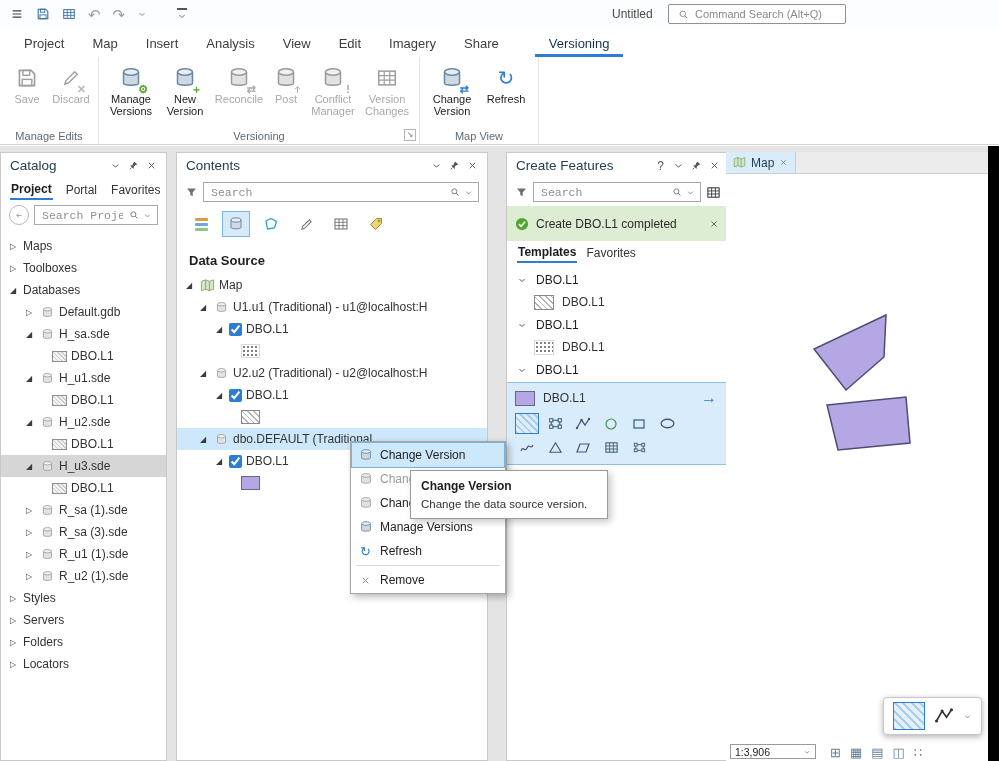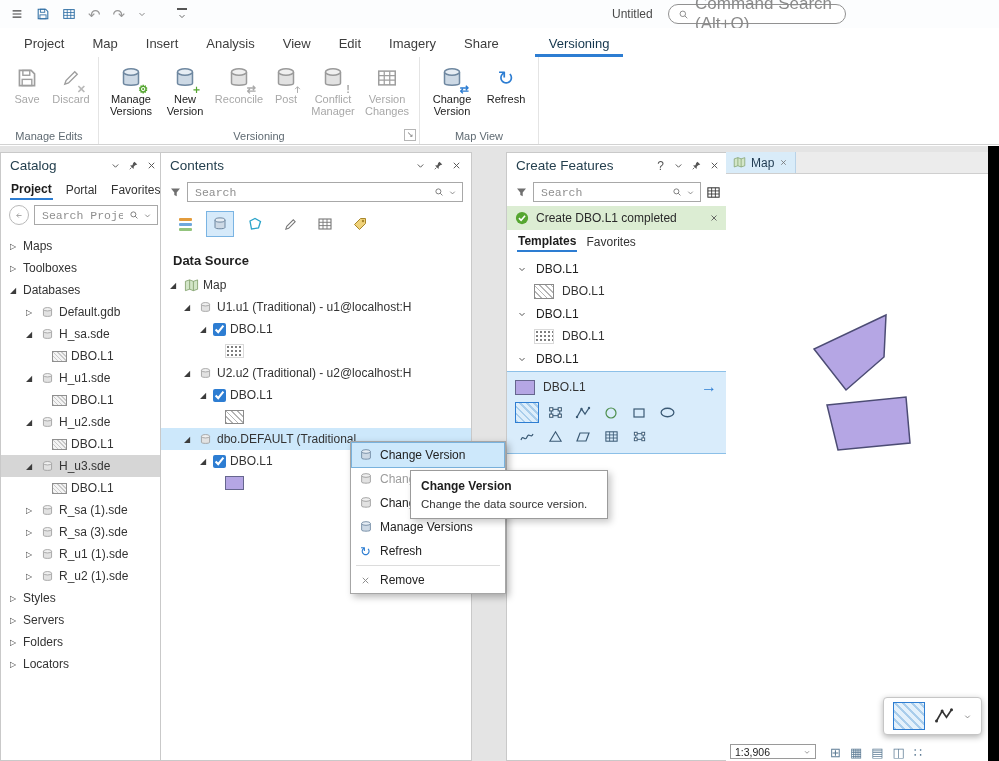--- a/index.html
+++ b/index.html
@@ -4,22 +4,22 @@
 <style>
   html,body{margin:0;padding:0}
   body{width:999px;height:761px;position:relative;overflow:hidden;background:#fff;
        font-family:"Liberation Sans",sans-serif;font-size:12px;color:#333}
   .i{display:block}
   
   .titlebar{position:absolute;left:0;top:0;width:100%;height:28px;background:#fcfdfe;display:flex;align-items:center}
   .qat{display:flex;align-items:center;gap:12px;padding-left:10px}
   .qat .g{font-size:14px;line-height:1}
   .win-title{position:absolute;left:612px;top:7px;color:#4a4a4a;font-size:12px}
-  .cmd-search{position:absolute;left:668px;top:4px;width:158px;height:18px;border:1px solid #919191;border-radius:10px;
-              background:#fff;display:flex;align-items:center;gap:6px;padding:0 9px;color:#8a8a8a;font-size:17px}
+  .cmd-search{position:absolute;left:668px;top:4px;width:158px;height:18px;border:1px solid #919191;border-radius:2px;
+              background:#fff;display:flex;align-items:center;gap:6px;padding:0 9px;color:#8a8a8a;font-size:11px}
   
   .ribbon-tabs{position:absolute;left:0;top:28px;width:100%;height:29px;background:#fff;display:flex;align-items:flex-end;padding-left:10px;box-sizing:border-box}
   .rtab{padding:5px 14px 6px;font-size:13px;color:#3d3d3d;white-space:nowrap}
   .rtab.active{color:#14364d;border-bottom:3px solid #2d7dd2;padding-bottom:3px;margin-left:22px}
   
   .ribbon{position:absolute;left:0;top:57px;width:100%;height:88px;background:#fff;border-bottom:1px solid #d2d2d2;display:flex;box-sizing:border-box}
   .rgroup{display:flex;flex-direction:column;border-right:1px solid #e4e4e4}
   .rgroup-buttons{flex:1;display:flex;align-items:flex-start;padding:3px 6px 0;gap:2px}
   .rgroup-label{height:17px;display:flex;align-items:center;justify-content:center;font-size:11px;color:#5f6a72;position:relative;padding:0 14px}
   .launcher{position:absolute;right:3px;bottom:3px;width:10px;height:10px;border:1px solid #b5b5b5;color:#777;font-size:8px;line-height:9px;text-align:center}
@@ -27,21 +27,21 @@
   .rbtn.sm{width:40px}
   .rbtn.nrw{width:36px}
   .rbtn.disabled{color:#a8a8a8}
   .ric{height:30px;display:flex;align-items:center;justify-content:center;position:relative}
   .ov{position:absolute;right:-5px;bottom:-2px;font-size:11px;font-weight:700;line-height:1}
   .gicon{color:#9e9e9e}
   
   .workspace{position:absolute;left:0;top:146px;width:100%;bottom:0;background:#e4e4e4}
   .panel{position:absolute;top:6px;bottom:0;background:#fff;border:1px solid #c9c9c9;box-sizing:border-box;display:flex;flex-direction:column;overflow:hidden}
   #catalog{left:0;width:167px}
-  #contents{left:160px;width:312px}
+  #contents{left:176px;width:312px}
   #create{left:506px;width:224px}
   #mapview{left:726px;width:262px;border:none;background:transparent}
   .right-strip{position:absolute;right:0;top:146px;width:11px;bottom:0;background:#000}
   .phead{height:25px;display:flex;align-items:center;gap:3px;padding:0 7px 0 9px;flex:none}
   .ptitle{flex:1;font-size:13.5px;color:#25404f}
   .phicon{width:15px;height:15px;display:flex;align-items:center;justify-content:center;color:#555}
   
   .search-row{display:flex;align-items:center;gap:5px;padding:4px 8px;flex:none}
   .search-box{flex:1;height:20px;border:1px solid #a8a8a8;background:#fff;display:flex;align-items:center;gap:4px;padding:0 5px;box-sizing:border-box;min-width:0}
   .search-box input{border:none;outline:none;flex:1;min-width:0;font-family:Liberation Mono, monospace;font-size:11.5px;color:#333}
@@ -78,21 +78,21 @@
   .cmi{height:24px;display:flex;align-items:center;gap:7px;padding:0 6px;font-size:12px;color:#222}
   .cmi.hl{background:#cde8fb;outline:1px solid #79b2dd}
   .cmi.dis{color:#9c9c9c}
   .cmi .mic{width:15px;height:15px;flex:none;display:flex;align-items:center;justify-content:center}
   .csep{height:1px;background:#dcdcdc;margin:2px 4px}
   .tooltip{position:absolute;left:410px;top:470px;width:198px;background:#fff;border:1px solid #9b9b9b;
            box-shadow:3px 3px 7px rgba(0,0,0,.22);z-index:50;padding:8px 10px;box-sizing:border-box}
   .tt-title{font-weight:700;font-size:12px;color:#1d1d1d;margin-bottom:5px}
   .tt-text{font-size:11.5px;color:#333}
   
-  .notif{height:24px;background:#dcedd3;display:flex;align-items:center;gap:7px;padding:0 8px;flex:none}
+  .notif{height:35px;background:#dcedd3;display:flex;align-items:center;gap:7px;padding:0 8px;flex:none}
   .notif .txt{flex:1;font-size:12px;color:#2a2a2a;white-space:nowrap;overflow:hidden}
   .cf-group-h{height:23px;display:flex;align-items:center;gap:7px;padding:0 10px;font-size:12px;color:#1e1e1e}
   .cf-item{height:22px;display:flex;align-items:center;gap:8px;padding-left:27px;font-size:12px}
   .cf-selected{background:#d9ecfb;border-top:1px solid #8cc0e8;border-bottom:1px solid #8cc0e8;padding:3px 8px 6px;margin-top:1px}
   .cf-sel-head{display:flex;align-items:center;gap:8px;height:24px}
   .cf-arrow{margin-left:auto;color:#2d7dd2;font-size:16px;font-weight:700;padding-right:4px}
   .tools{display:flex;align-items:center;gap:4px;margin-top:3px}
   .tool{width:24px;height:21px;display:flex;align-items:center;justify-content:center;color:#3b5a75}
   .tool.active{background:repeating-linear-gradient(45deg,#a9cdeb 0 2px,#ddeefb 2px 5px);border:1px solid #2d7dd2;box-sizing:border-box}
   

